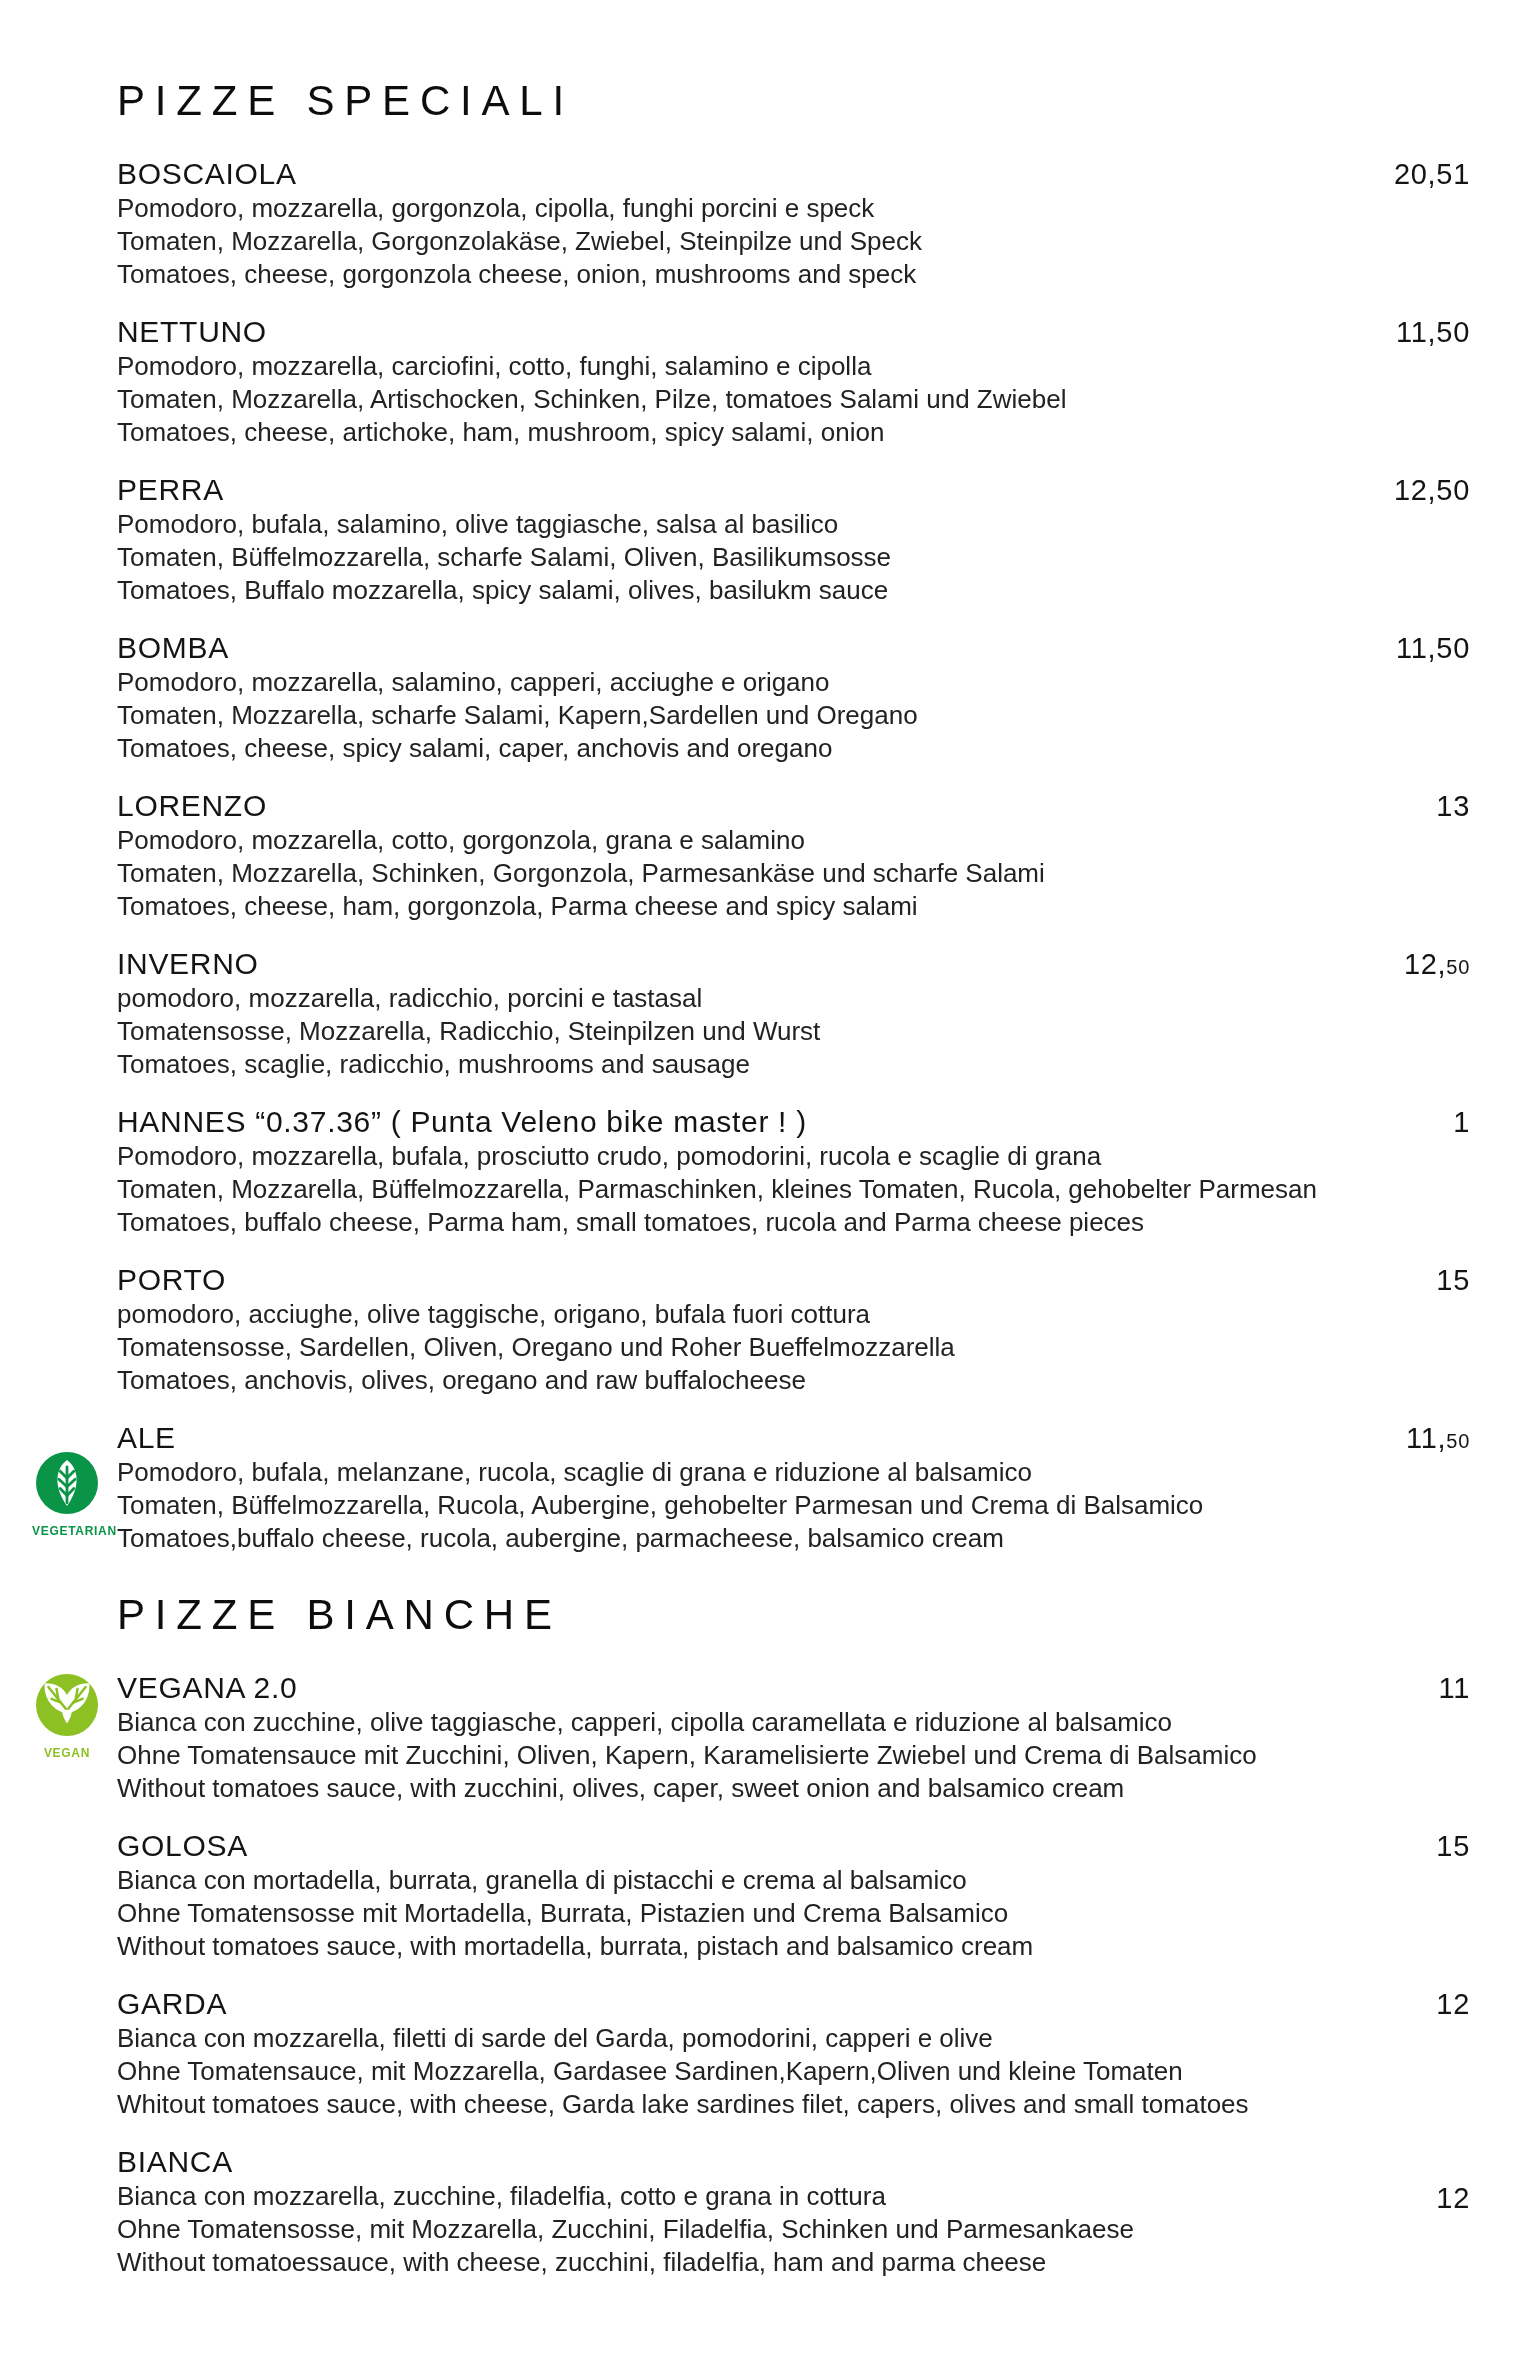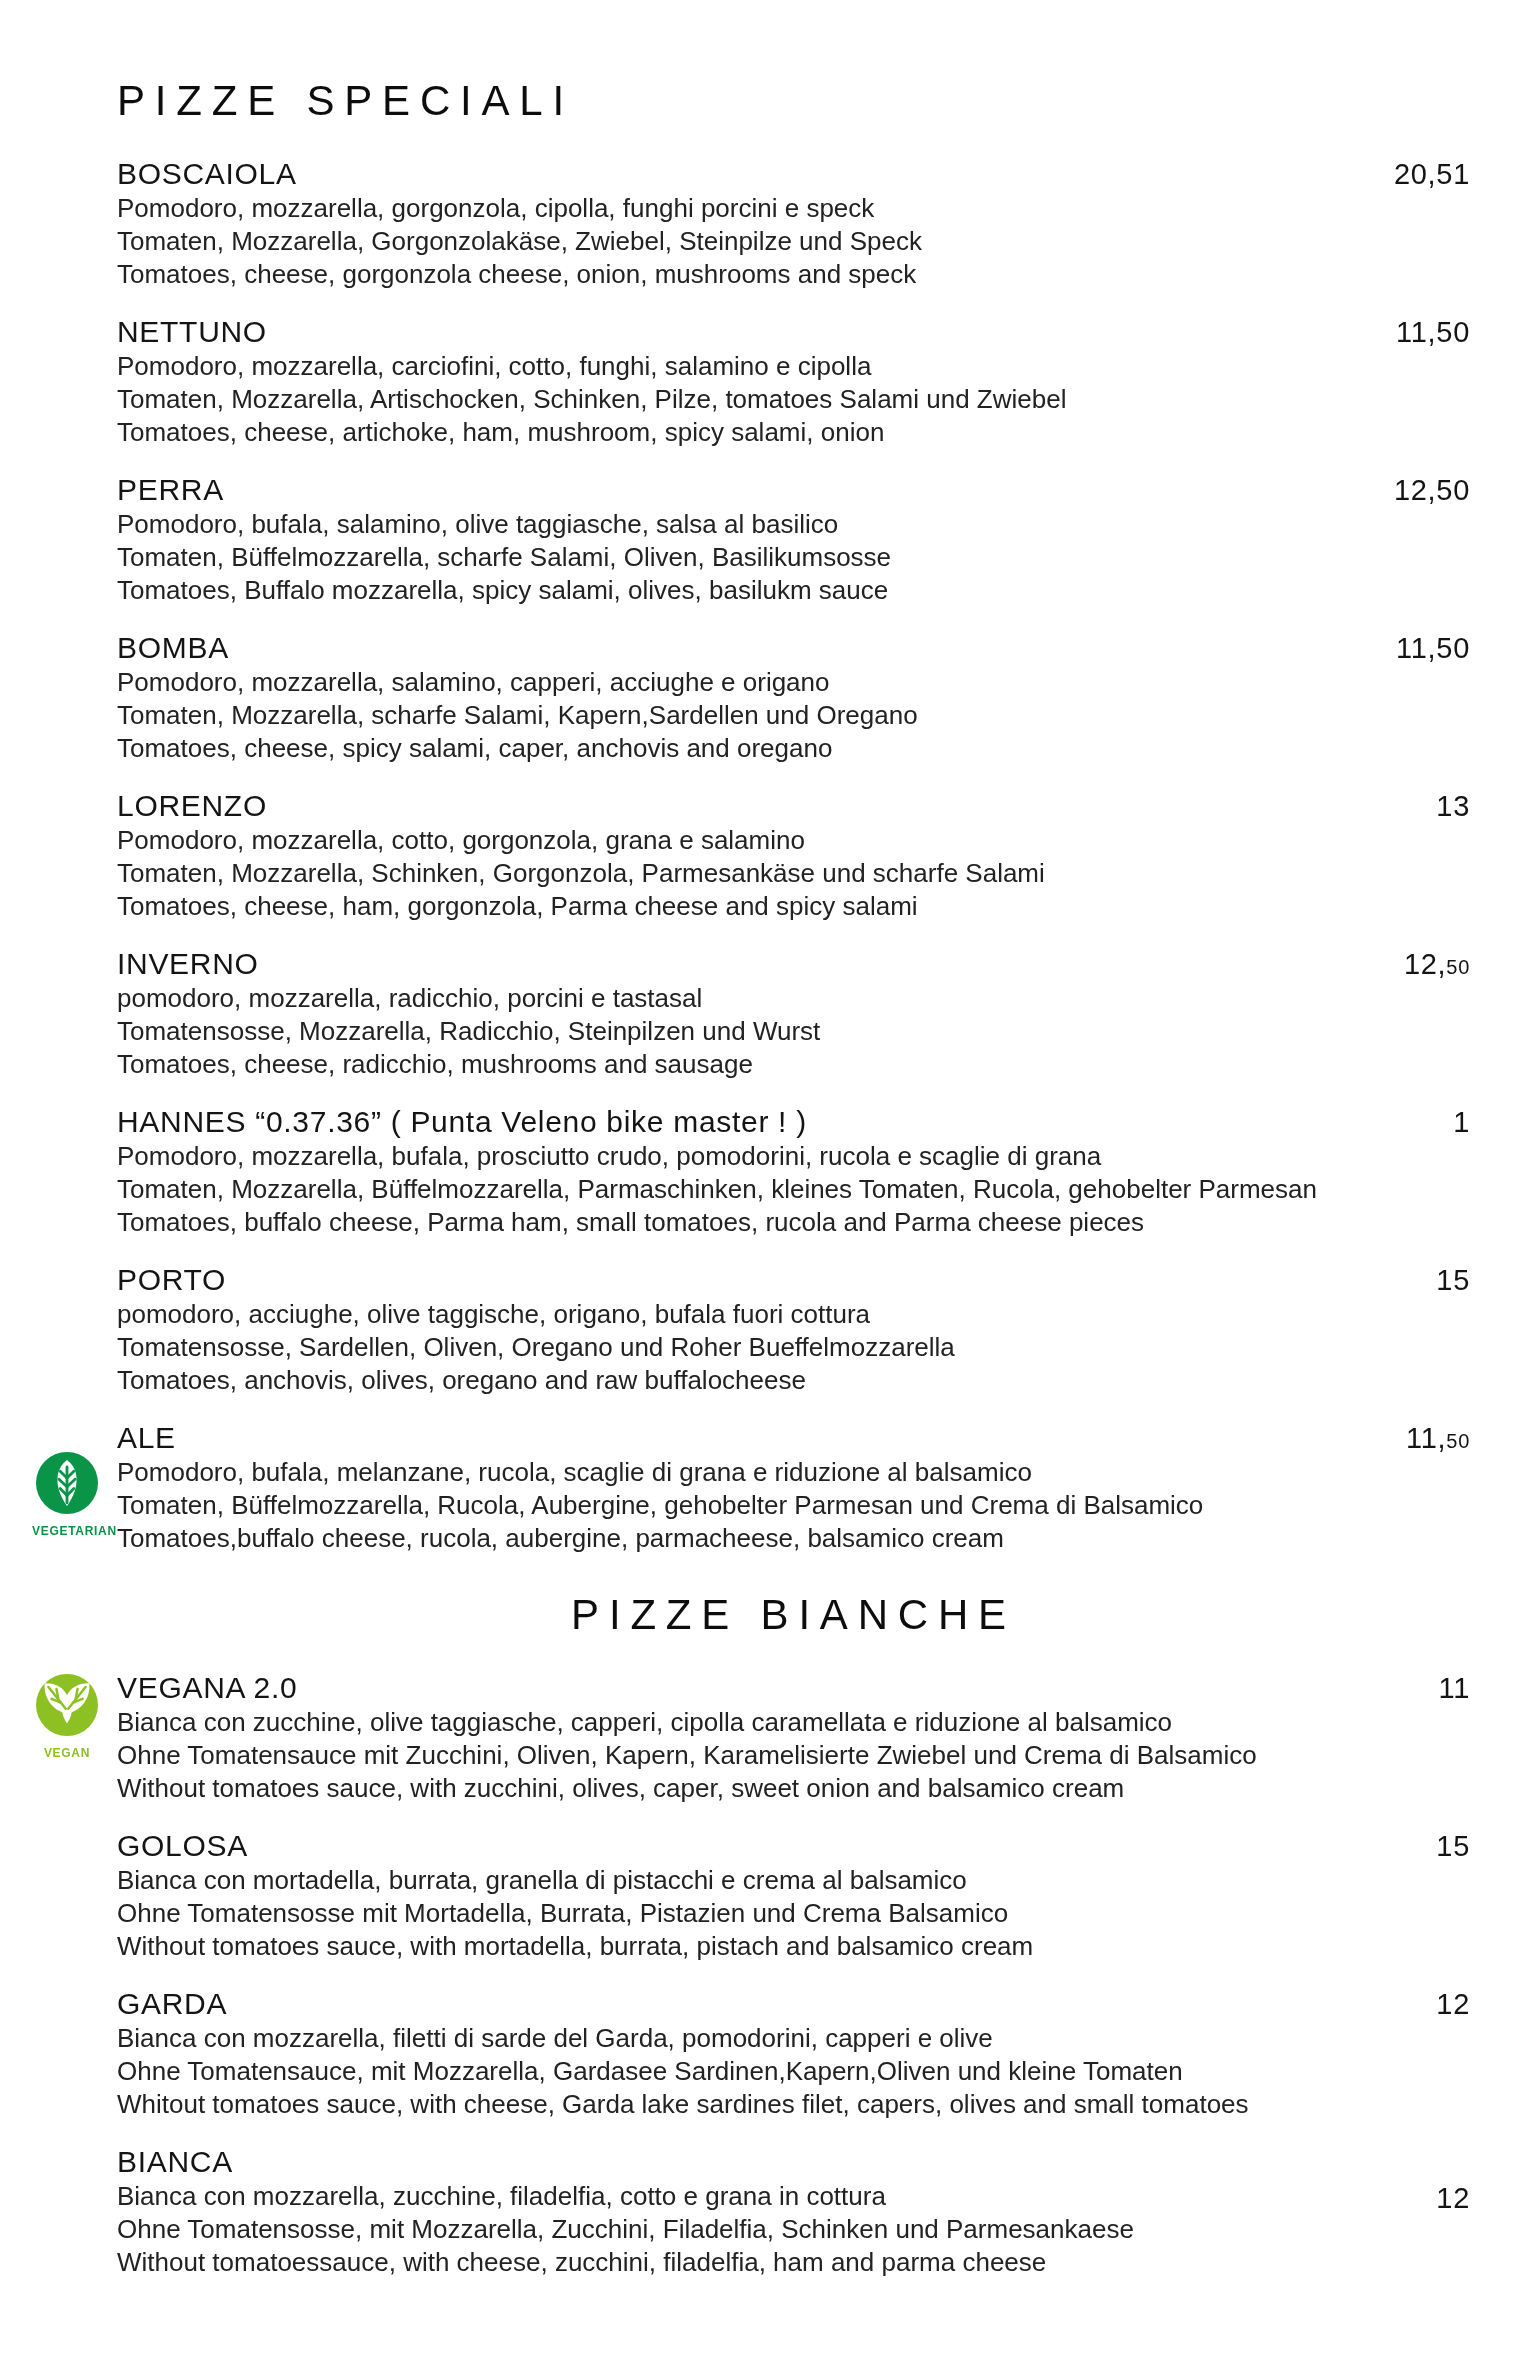--- a/index.html
+++ b/index.html
@@ -16,21 +16,21 @@
   }
   .section-title{
     font-size:42px;
     font-weight:400;
     letter-spacing:9.8px;
     line-height:42px;
     margin:0 0 34px 0;
     color:#0d0d0d;
     white-space:nowrap;
   }
-  .section-title.second{margin-top:39px;text-align:center;}
+  .section-title.second{margin-top:39px;}
   .item{position:relative;margin-bottom:23px;}
   .item-name{
     display:block;
     font-size:30px;
     line-height:36px;
     letter-spacing:0.7px;
     color:#141414;
     white-space:nowrap;
   }
   .desc{
@@ -117,21 +117,21 @@
     <div class="desc">Tomaten, Mozzarella, Schinken, Gorgonzola, Parmesankäse und scharfe Salami</div>
     <div class="desc">Tomatoes, cheese, ham, gorgonzola, Parma cheese and spicy salami</div>
     <div class="price"><span class="p-main">13</span><span class="p-small"></span></div>
 
   </div>
 
   <div class="item">
     <span class="item-name">INVERNO</span>
     <div class="desc">pomodoro, mozzarella, radicchio, porcini e tastasal</div>
     <div class="desc">Tomatensosse, Mozzarella, Radicchio, Steinpilzen und Wurst</div>
-    <div class="desc">Tomatoes, cheese, radicchio, mushrooms and sausage</div>
+    <div class="desc">Tomatoes, scaglie, radicchio, mushrooms and sausage</div>
     <div class="price"><span class="p-main">12,</span><span class="p-small">50</span></div>
 
   </div>
 
   <div class="item">
     <span class="item-name">HANNES “0.37.36” ( Punta Veleno bike master ! )</span>
     <div class="desc">Pomodoro, mozzarella, bufala, prosciutto crudo, pomodorini, rucola e scaglie di grana</div>
     <div class="desc">Tomaten, Mozzarella, Büffelmozzarella, Parmaschinken, kleines Tomaten, Rucola, gehobelter Parmesan</div>
     <div class="desc">Tomatoes, buffalo cheese, Parma ham, small tomatoes, rucola and Parma cheese pieces</div>
     <div class="price"><span class="p-main">1</span><span class="p-small"></span></div>

